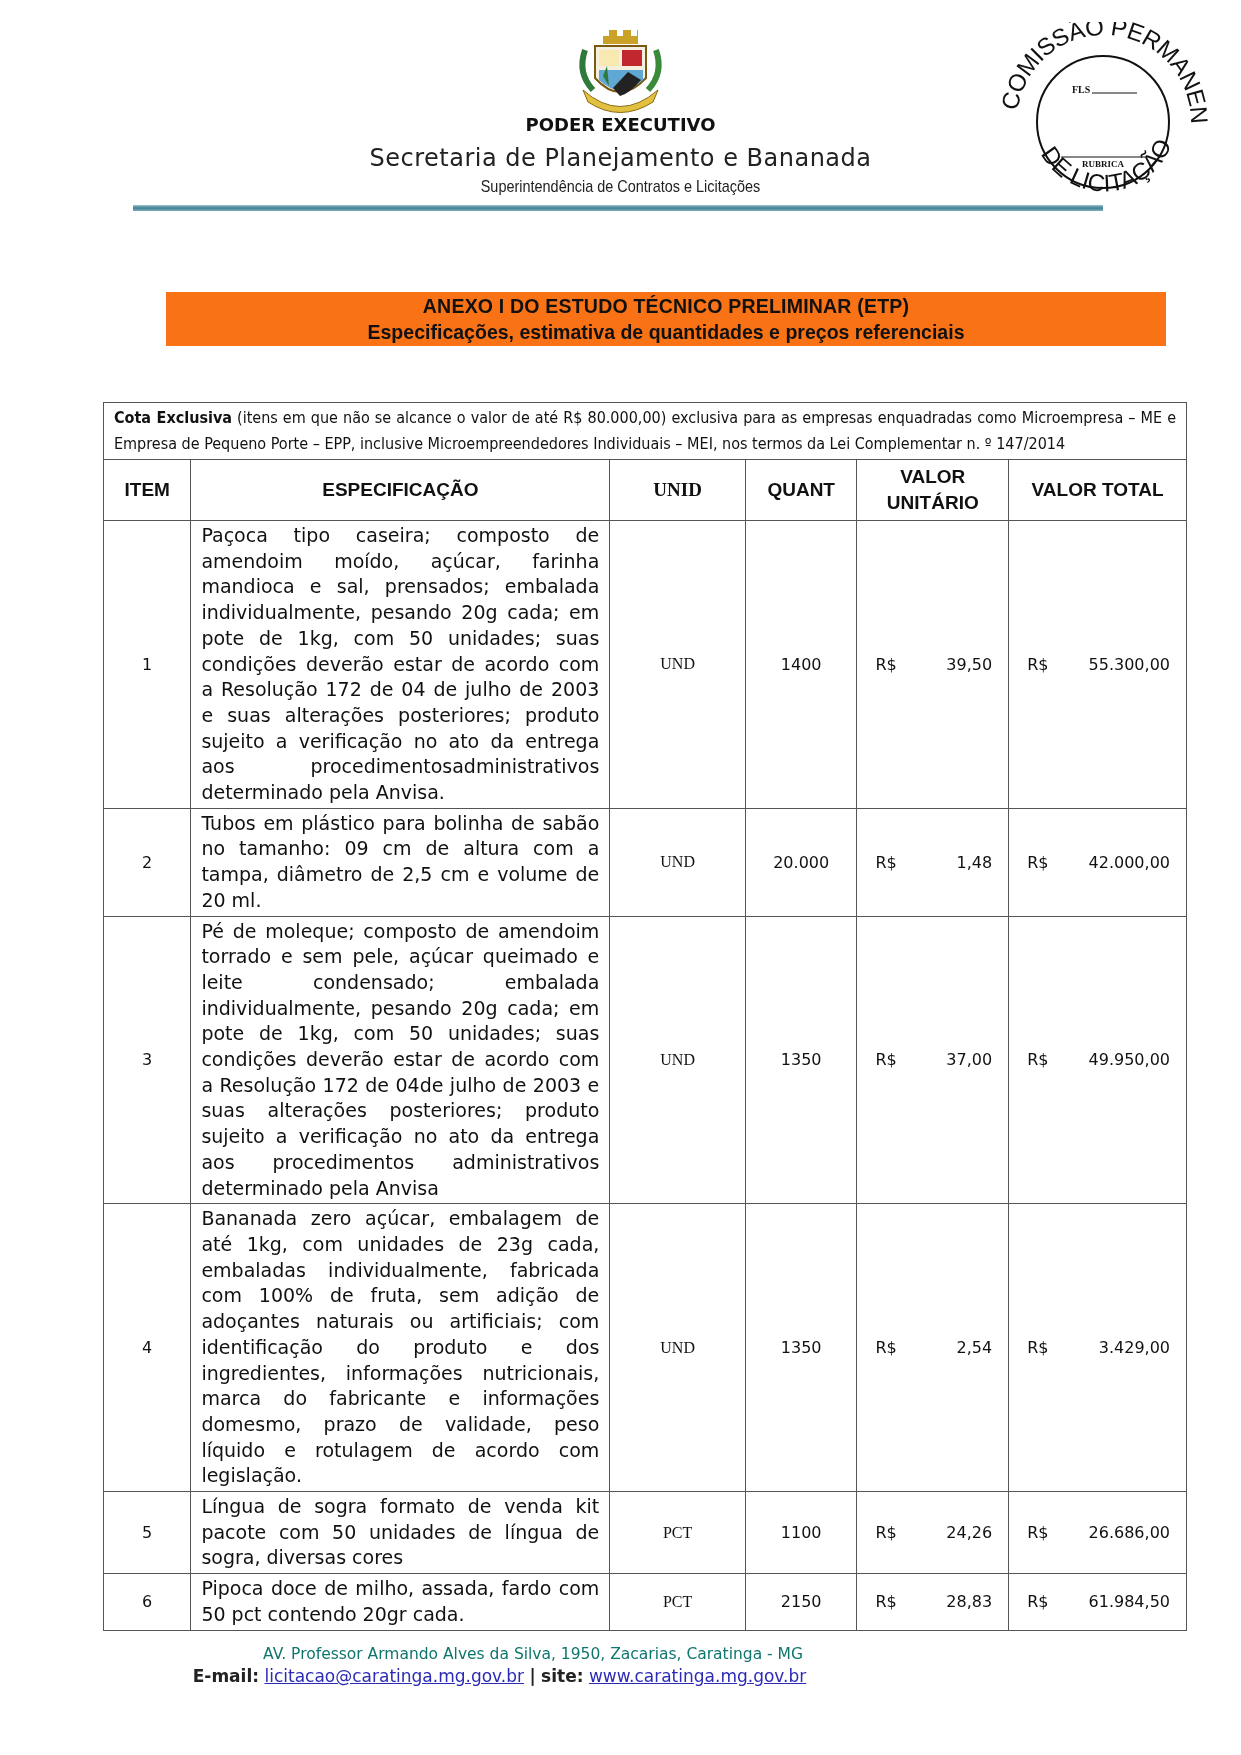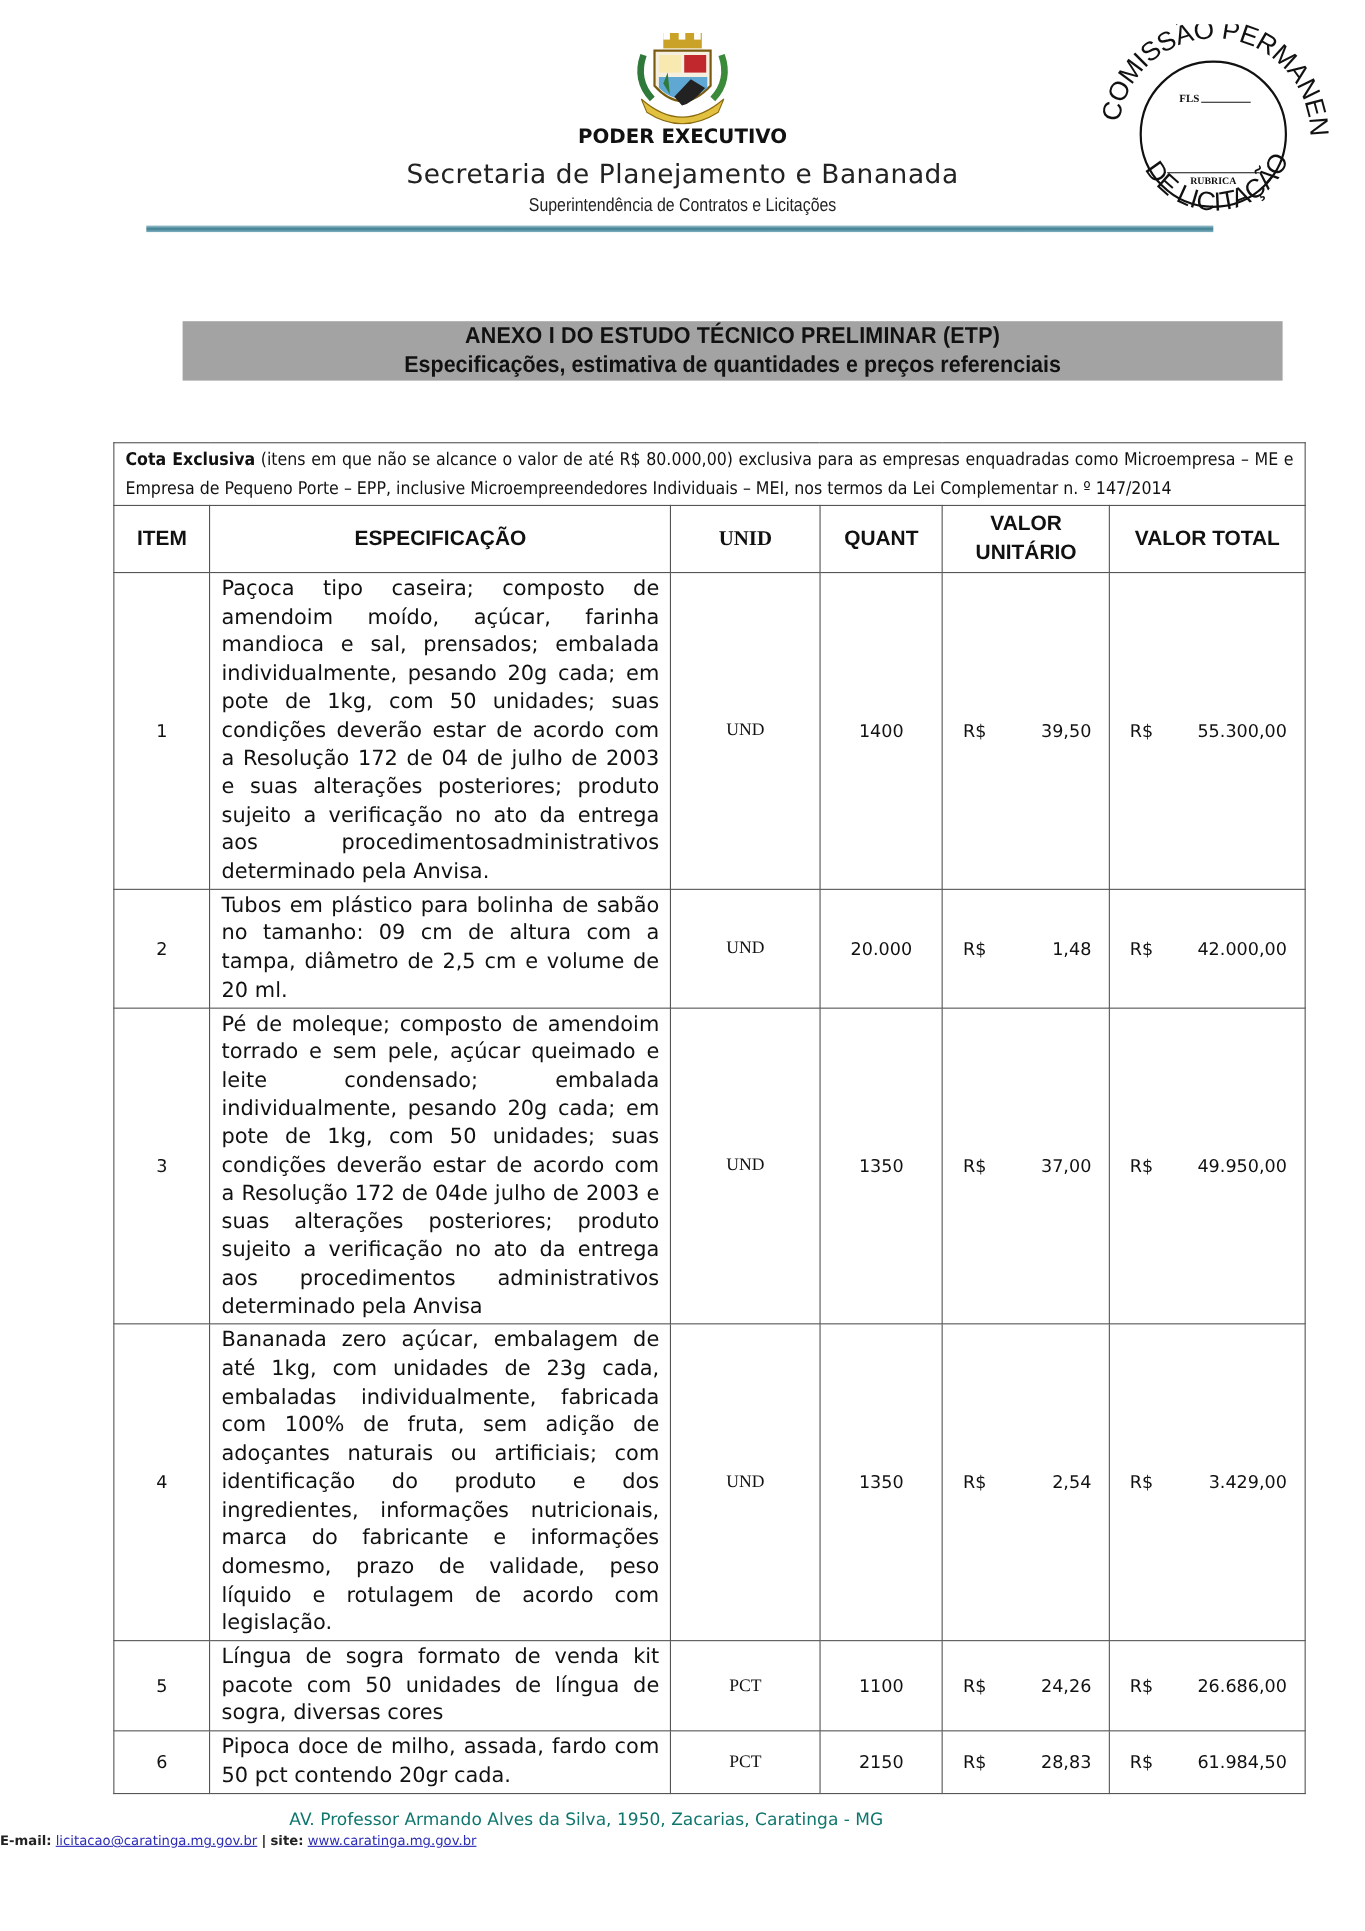--- a/index.html
+++ b/index.html
@@ -16,21 +16,21 @@
                 font-family: "Liberation Sans Narrow", "Liberation Sans", sans-serif; font-size: 17px; color:#222;
                 transform: scaleX(0.85); }
     .hdr-rule { position: absolute; left: 133px; top: 205px; width: 970px; height: 6px;
                 background: linear-gradient(#9ec4cf, #3f7f92 50%, #7fb0bf); }
 
     
     .stamp { position: absolute; left: 995px; top: 22px; width: 215px; height: 180px; }
 
     
     .annex { position: absolute; left: 166px; top: 292px; width: 1000px; height: 54px;
-             background: #a3a3a3; text-align: center; }
+             background: #f97316; text-align: center; }
     .annex .l1 { font-family: "Liberation Sans", sans-serif; font-weight: bold; font-size: 21px;
                  margin-top: 2px; letter-spacing: 0.2px; transform: scaleX(0.93); }
     .annex .l2 { font-family: "Liberation Sans", sans-serif; font-weight: bold; font-size: 21px;
                  margin-top: 2px; transform: scaleX(0.93); }
 
     
     .tbl { position: absolute; left: 103px; top: 402px; width: 1084px; border-collapse: collapse;
            font-family: "DejaVu Sans", sans-serif; font-size: 16px; color:#111; }
     .tbl td { border: 1.5px solid #555; padding: 0; vertical-align: middle; }
     .cota { padding: 2px 10px 2px 10px !important; text-align: justify; line-height: 26px; font-size: 16px;
@@ -44,22 +44,22 @@
     .unid { text-align: center; width: 134px; font-family: Liberation Serif, serif; }
     .quant { text-align: center; width: 110px; }
     .vu { width: 150px; }
     .vt { width: 176px; }
     .money { display: flex; justify-content: space-between; padding: 0 16px 0 18px; }
     .money.t { padding: 0 16px 0 18px; }
 
     
     .foot1 { position: absolute; left: 0; width: 1066px; top: 1645px; text-align: center;
              font-size: 15.5px; color:#0f766e; }
-    .foot2 { position: absolute; left: 0; width: 999px; top: 1666px; 
-             font-size: 12px; color:#222; }
+    .foot2 { position: absolute; left: 0; width: 999px; top: 1666px; text-align: center;
+             font-size: 17px; color:#222; }
     .foot2 b { font-weight: bold; }
     .link { color: #2b2bb5; text-decoration: underline; }
   </style>
 </head>
 <body>
 
 <svg class="crest" viewBox="0 0 95 90">
   <rect x="30" y="2" width="35" height="14" fill="#c9a227"></rect>
   <rect x="30" y="2" width="6" height="6" fill="#fff"></rect>
     <rect x="44" y="2" width="6" height="6" fill="#fff"></rect>

